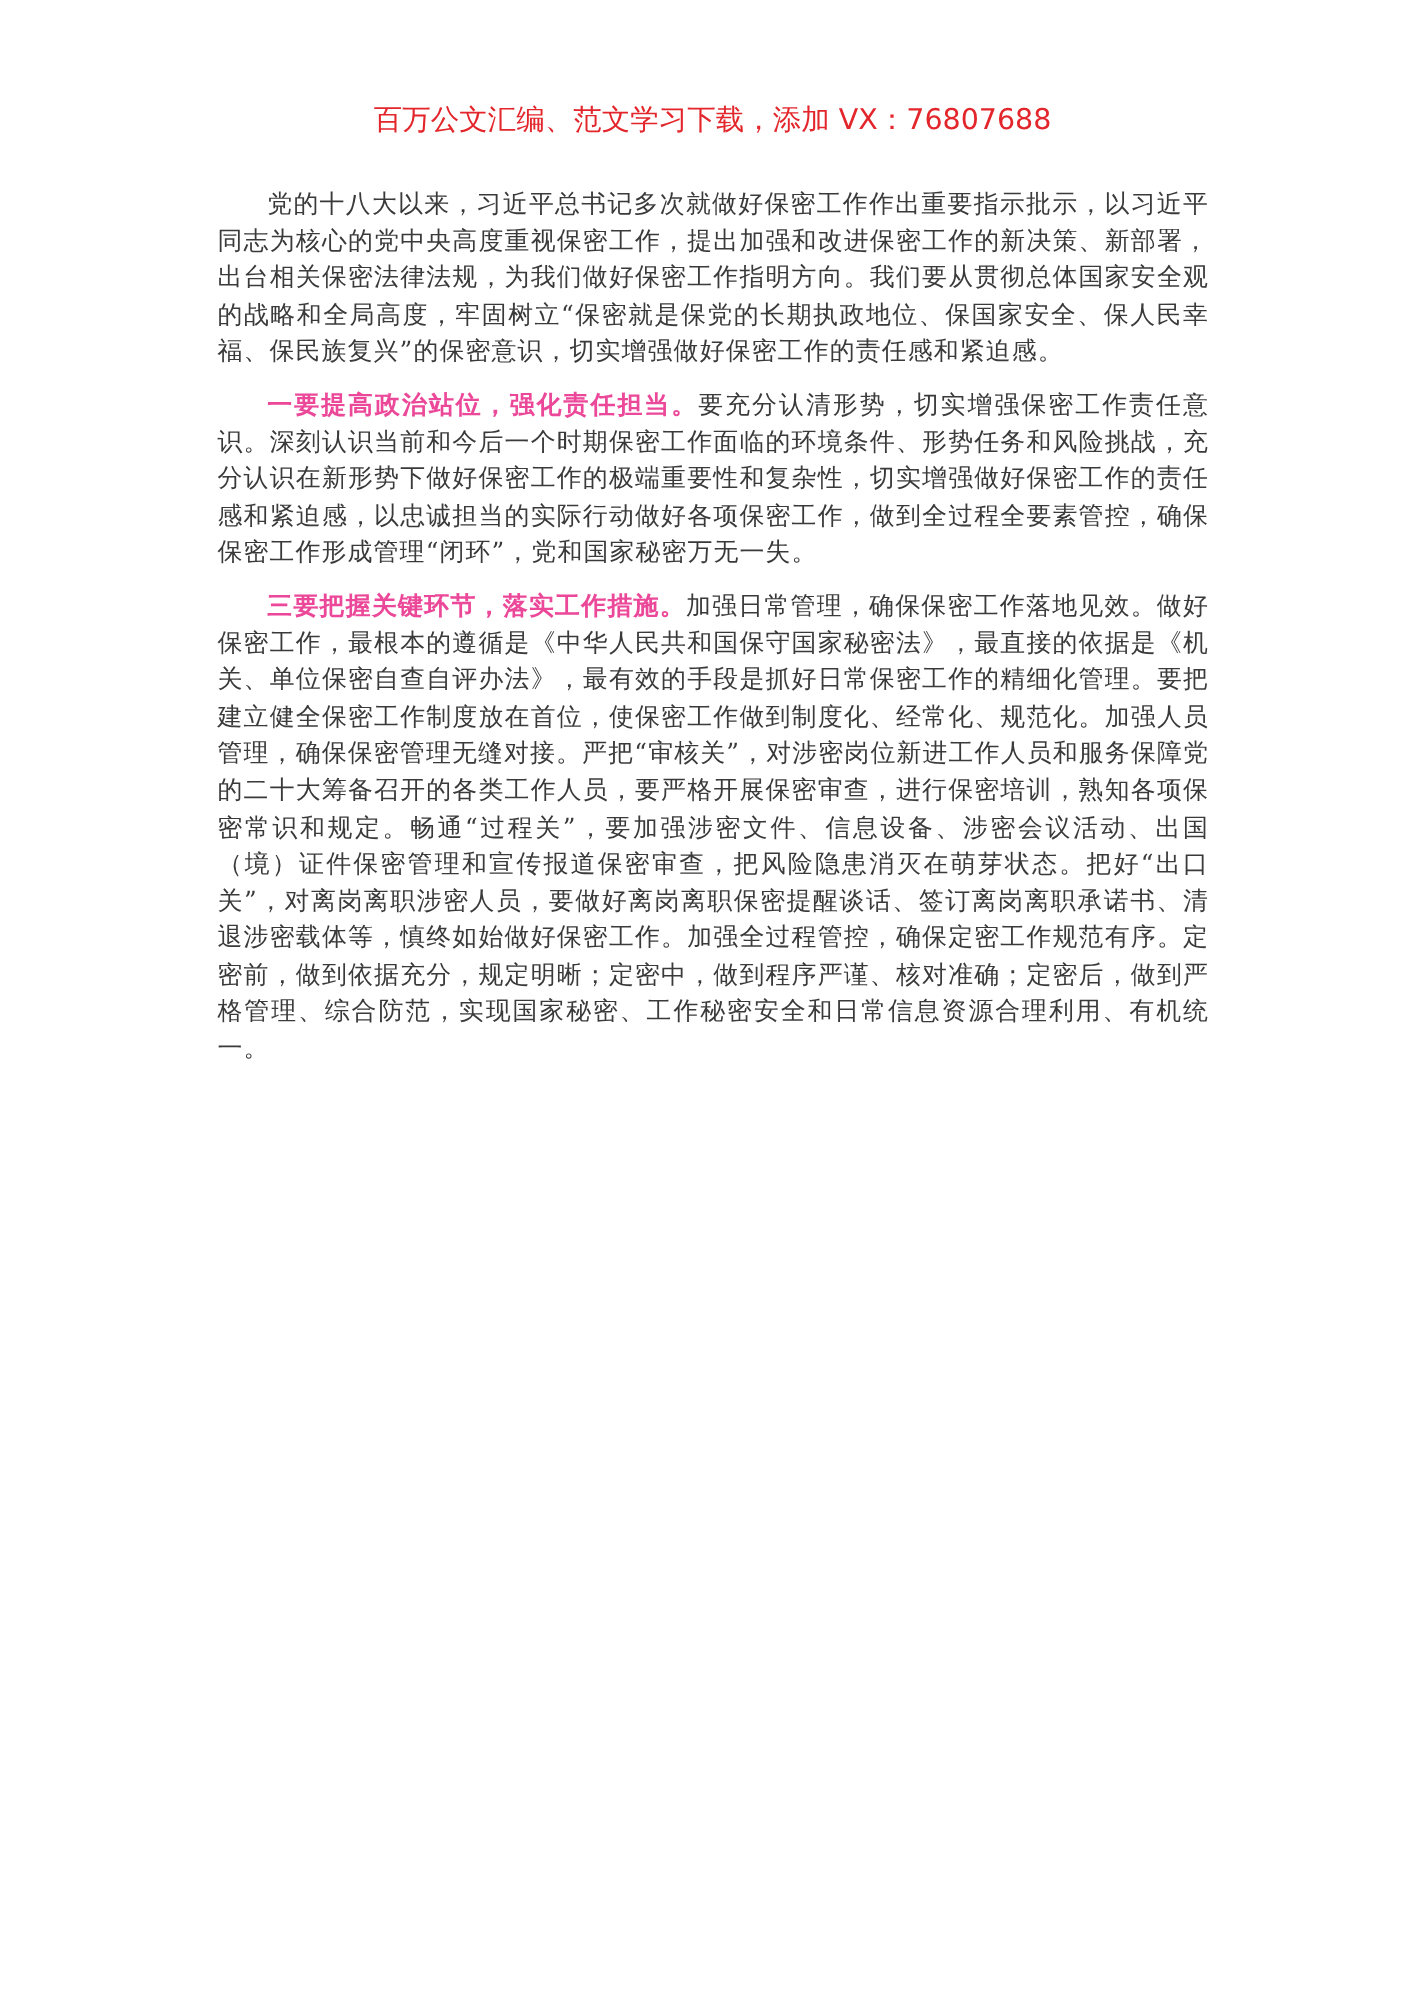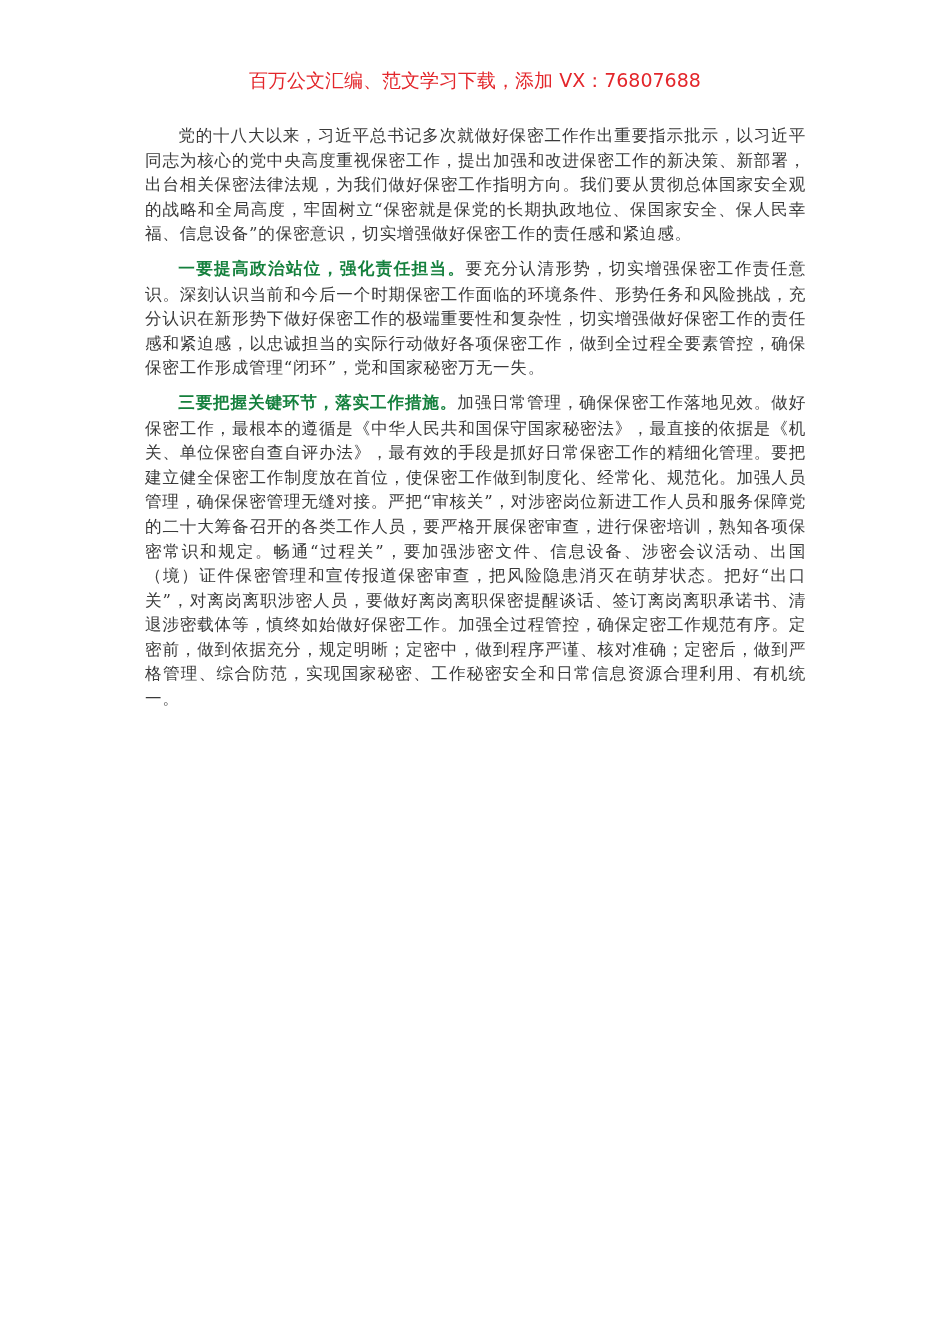--- a/index.html
+++ b/index.html
@@ -10,31 +10,31 @@
     font-family: "DejaVu Sans", "Liberation Sans", sans-serif;
     font-size: 19px; color: #e3262b; letter-spacing: 0px; line-height: 28px;
   }
   .body {
     position: absolute; left: 145px; top: 124px; width: 661px;
     font-family: "DejaVu Serif", "Liberation Serif", serif;
     font-size: 16.6px; line-height: 24.6px; color: #3a3a3a;
     text-align: justify; letter-spacing: 0.75px;
   }
   .para { margin: 0 0 10px 0; text-indent: 2em; }
-  .lead { font-weight: bold; color: #15803d; font-family: Liberation Mono, monospace; }
+  .lead { font-weight: bold; color: #ec4899; }
 </style>
 </head>
 <body>
 
 <div class="page">
   <div class="header">百万公文汇编、范文学习下载，添加 VX：76807688</div>
 
   <div class="body">
     <p class="para">
-      <span>党的十八大以来，习近平总书记多次就做好保密工作作出重要指示批示，以习近平同志为核心的党中央高度重视保密工作，提出加强和改进保密工作的新决策、新部署，出台相关保密法律法规，为我们做好保密工作指明方向。我们要从贯彻总体国家安全观的战略和全局高度，牢固树立“保密就是保党的长期执政地位、保国家安全、保人民幸福、信息设备”的保密意识，切实增强做好保密工作的责任感和紧迫感。</span>
+      <span>党的十八大以来，习近平总书记多次就做好保密工作作出重要指示批示，以习近平同志为核心的党中央高度重视保密工作，提出加强和改进保密工作的新决策、新部署，出台相关保密法律法规，为我们做好保密工作指明方向。我们要从贯彻总体国家安全观的战略和全局高度，牢固树立“保密就是保党的长期执政地位、保国家安全、保人民幸福、保民族复兴”的保密意识，切实增强做好保密工作的责任感和紧迫感。</span>
     </p>
     <p class="para">
       <span class="lead">一要提高政治站位，强化责任担当。</span><span>要充分认清形势，切实增强保密工作责任意识。深刻认识当前和今后一个时期保密工作面临的环境条件、形势任务和风险挑战，充分认识在新形势下做好保密工作的极端重要性和复杂性，切实增强做好保密工作的责任感和紧迫感，以忠诚担当的实际行动做好各项保密工作，做到全过程全要素管控，确保保密工作形成管理“闭环”，党和国家秘密万无一失。</span>
     </p>
     <p class="para">
       <span class="lead">三要把握关键环节，落实工作措施。</span><span>加强日常管理，确保保密工作落地见效。做好保密工作，最根本的遵循是《中华人民共和国保守国家秘密法》，最直接的依据是《机关、单位保密自查自评办法》，最有效的手段是抓好日常保密工作的精细化管理。要把建立健全保密工作制度放在首位，使保密工作做到制度化、经常化、规范化。加强人员管理，确保保密管理无缝对接。严把“审核关”，对涉密岗位新进工作人员和服务保障党的二十大筹备召开的各类工作人员，要严格开展保密审查，进行保密培训，熟知各项保密常识和规定。畅通“过程关”，要加强涉密文件、信息设备、涉密会议活动、出国（境）证件保密管理和宣传报道保密审查，把风险隐患消灭在萌芽状态。把好“出口关”，对离岗离职涉密人员，要做好离岗离职保密提醒谈话、签订离岗离职承诺书、清退涉密载体等，慎终如始做好保密工作。加强全过程管控，确保定密工作规范有序。定密前，做到依据充分，规定明晰；定密中，做到程序严谨、核对准确；定密后，做到严格管理、综合防范，实现国家秘密、工作秘密安全和日常信息资源合理利用、有机统一。</span>
     </p>
   </div>
 </div>
 

